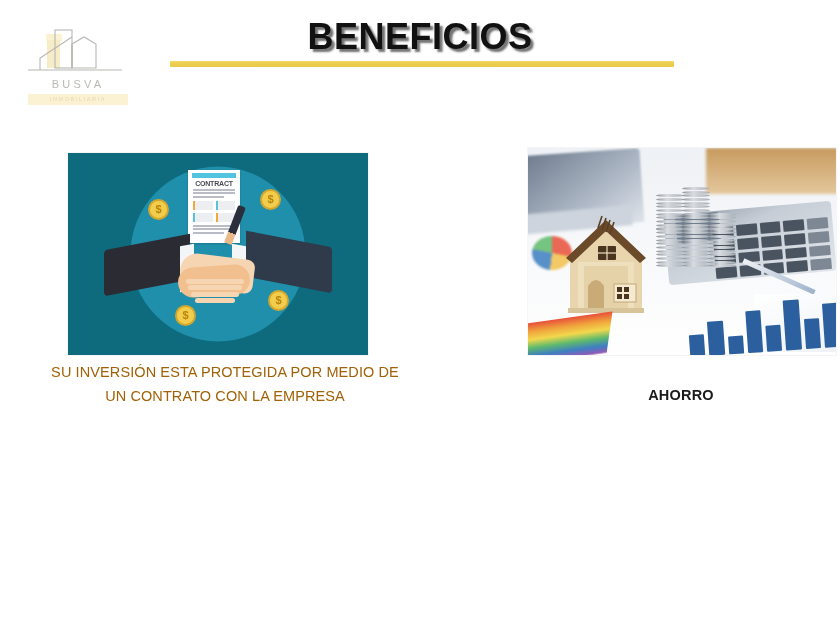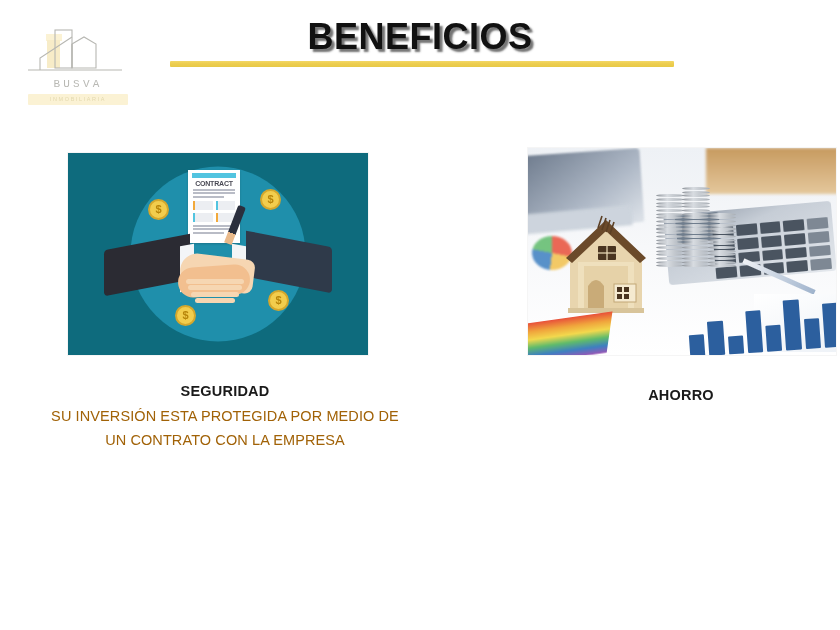--- a/index.html
+++ b/index.html
@@ -31,21 +31,20 @@
   .logo-name {
     position: absolute;
     left: 0;
     top: 52px;
     width: 112px;
     text-align: center;
     font-size: 11px;
     letter-spacing: 3.2px;
     color: #b9b9b4;
     font-weight: 400;
-    font-family: Liberation Mono, monospace;
   }
   .logo-sub {
     position: absolute;
     left: 6px;
     top: 68px;
     width: 100px;
     text-align: center;
     font-size: 5.5px;
     letter-spacing: 1.6px;
     color: #e3d9ae;
@@ -429,21 +428,20 @@
           <span></span>
           <span></span>
       </div>
 
       <div class="coin coin-a">$</div>
       <div class="coin coin-b">$</div>
       <div class="coin coin-c">$</div>
       <div class="coin coin-d">$</div>
     </div>
 
-    <div class="cap-head">SEGURIDAD</div>
     <div class="cap-body">SU INVERSIÓN ESTA PROTEGIDA POR MEDIO DE UN CONTRATO CON LA EMPRESA</div>
   </div>
 
   <div class="card card-right">
 
     <div class="thumb thumb-right">
       <div class="photo">
         <div class="ph-wood"></div>
         <div class="ph-laptop"></div>
         <div class="ph-laptop-base"></div>

